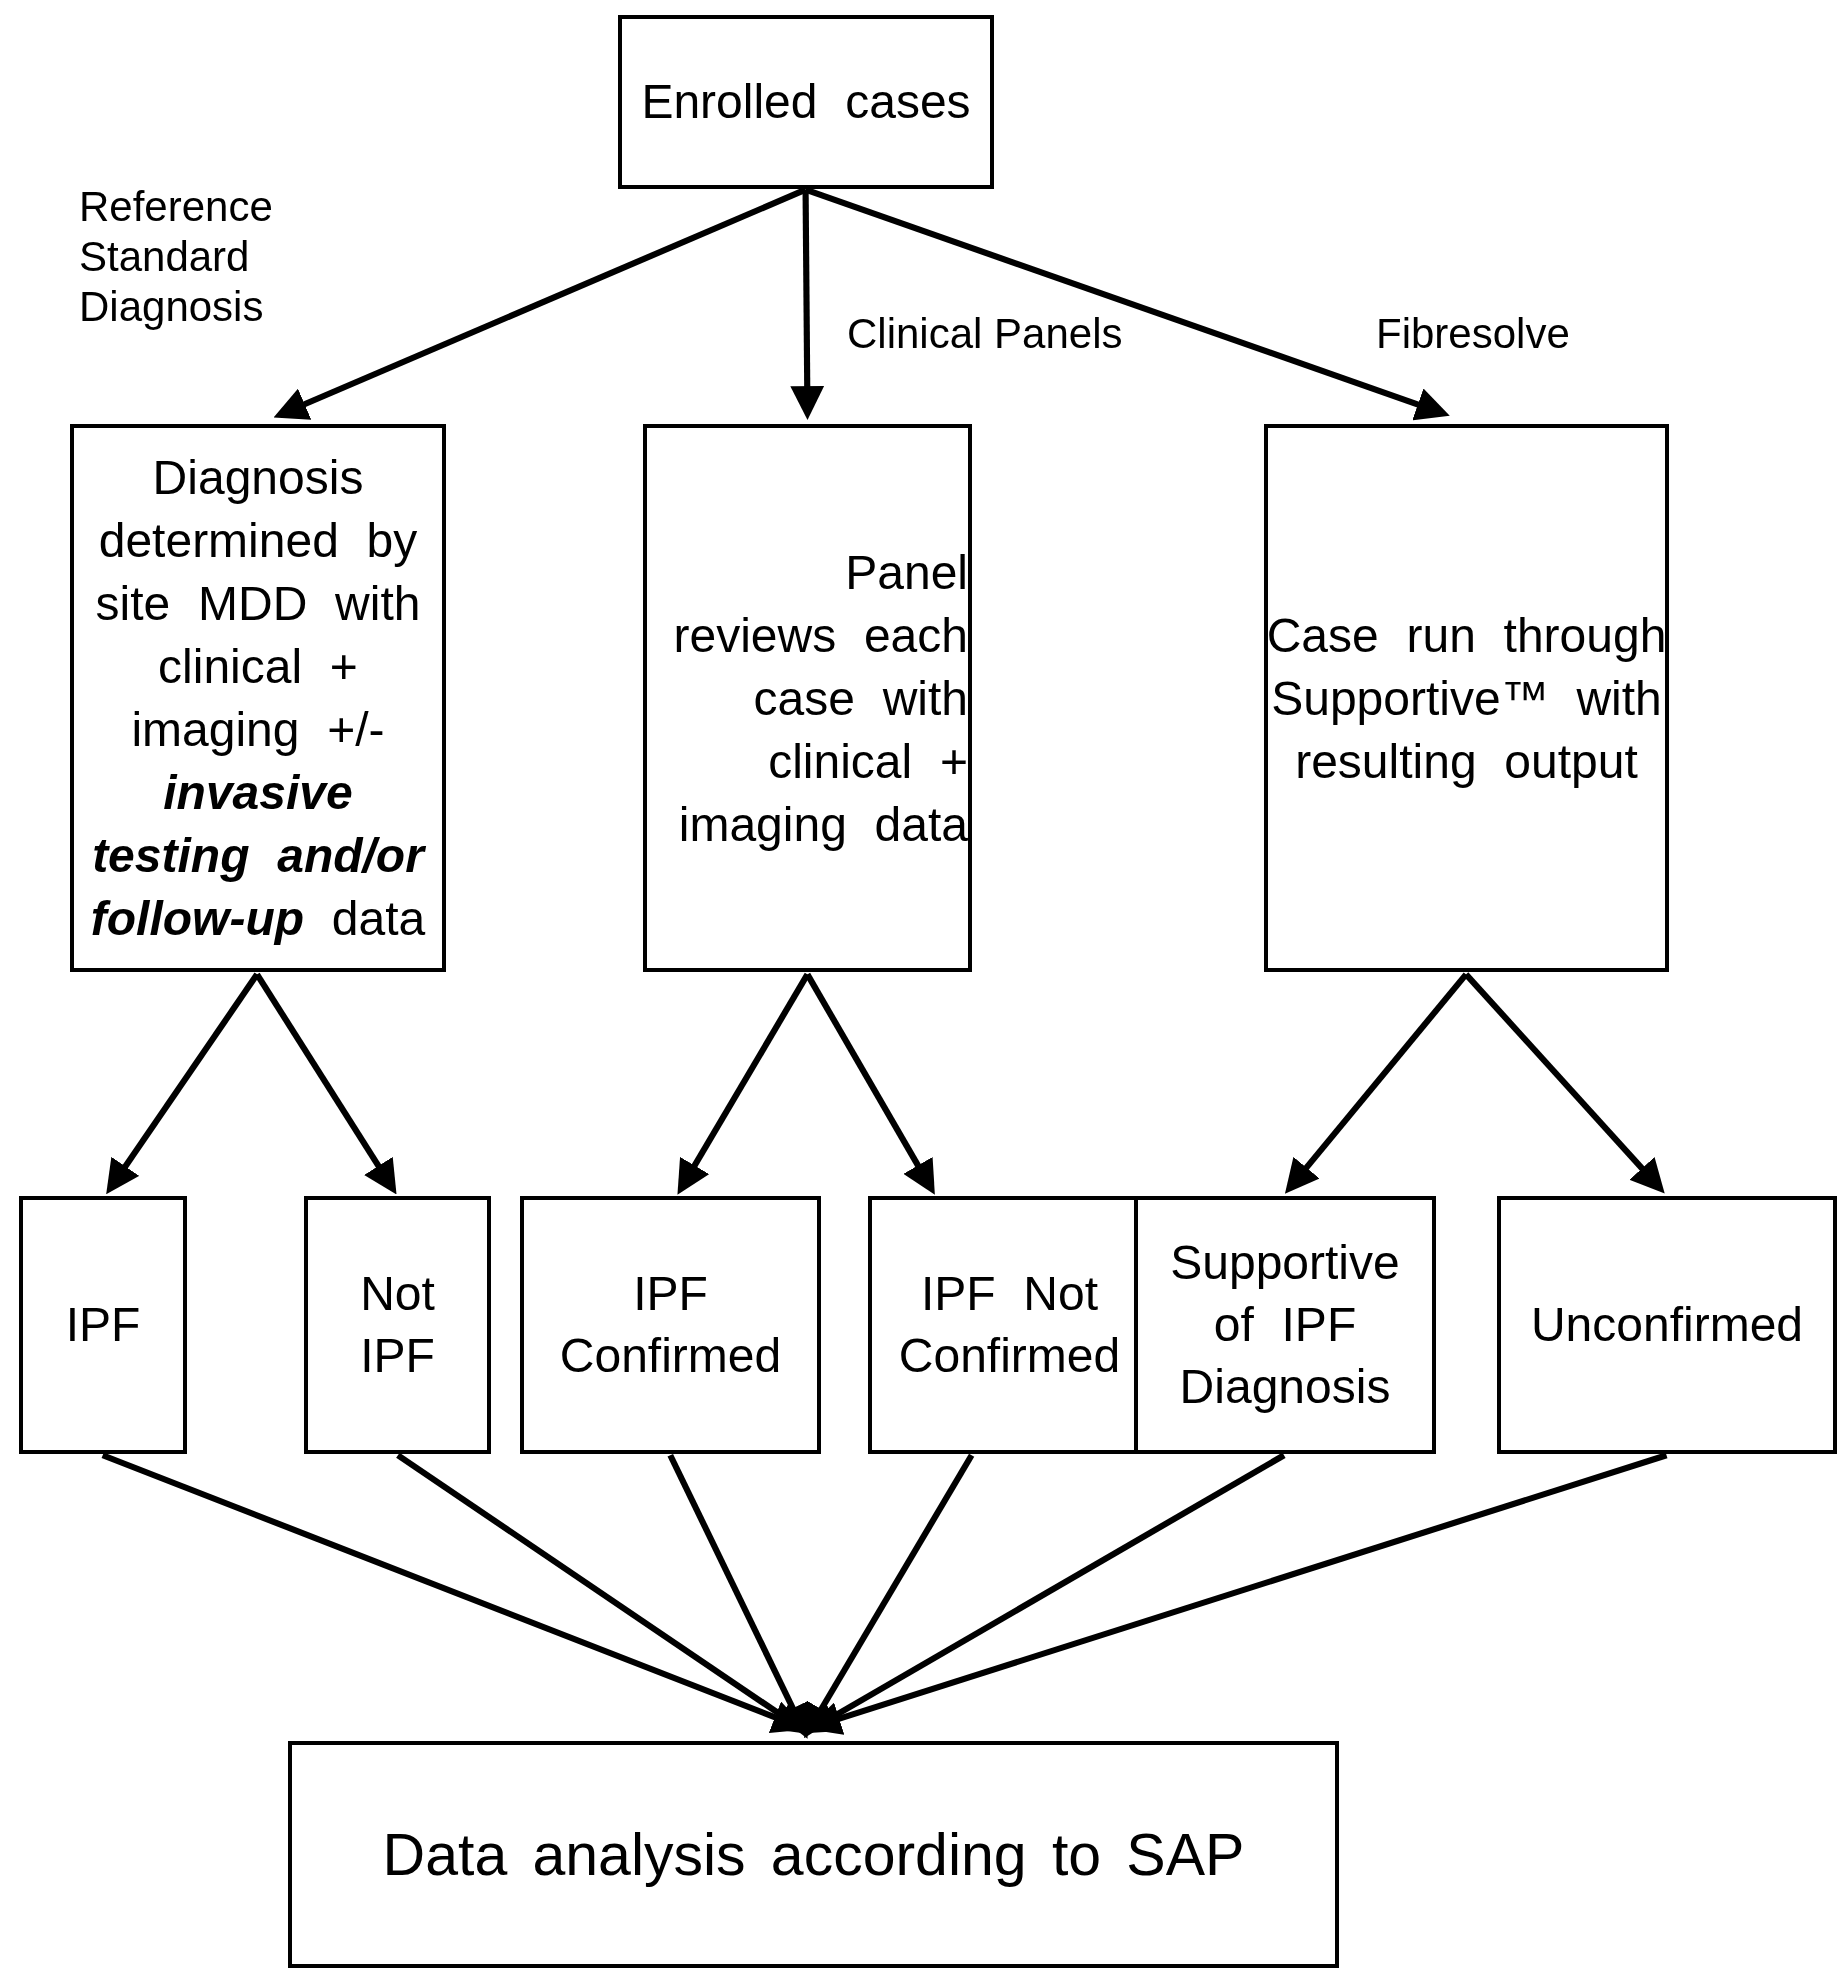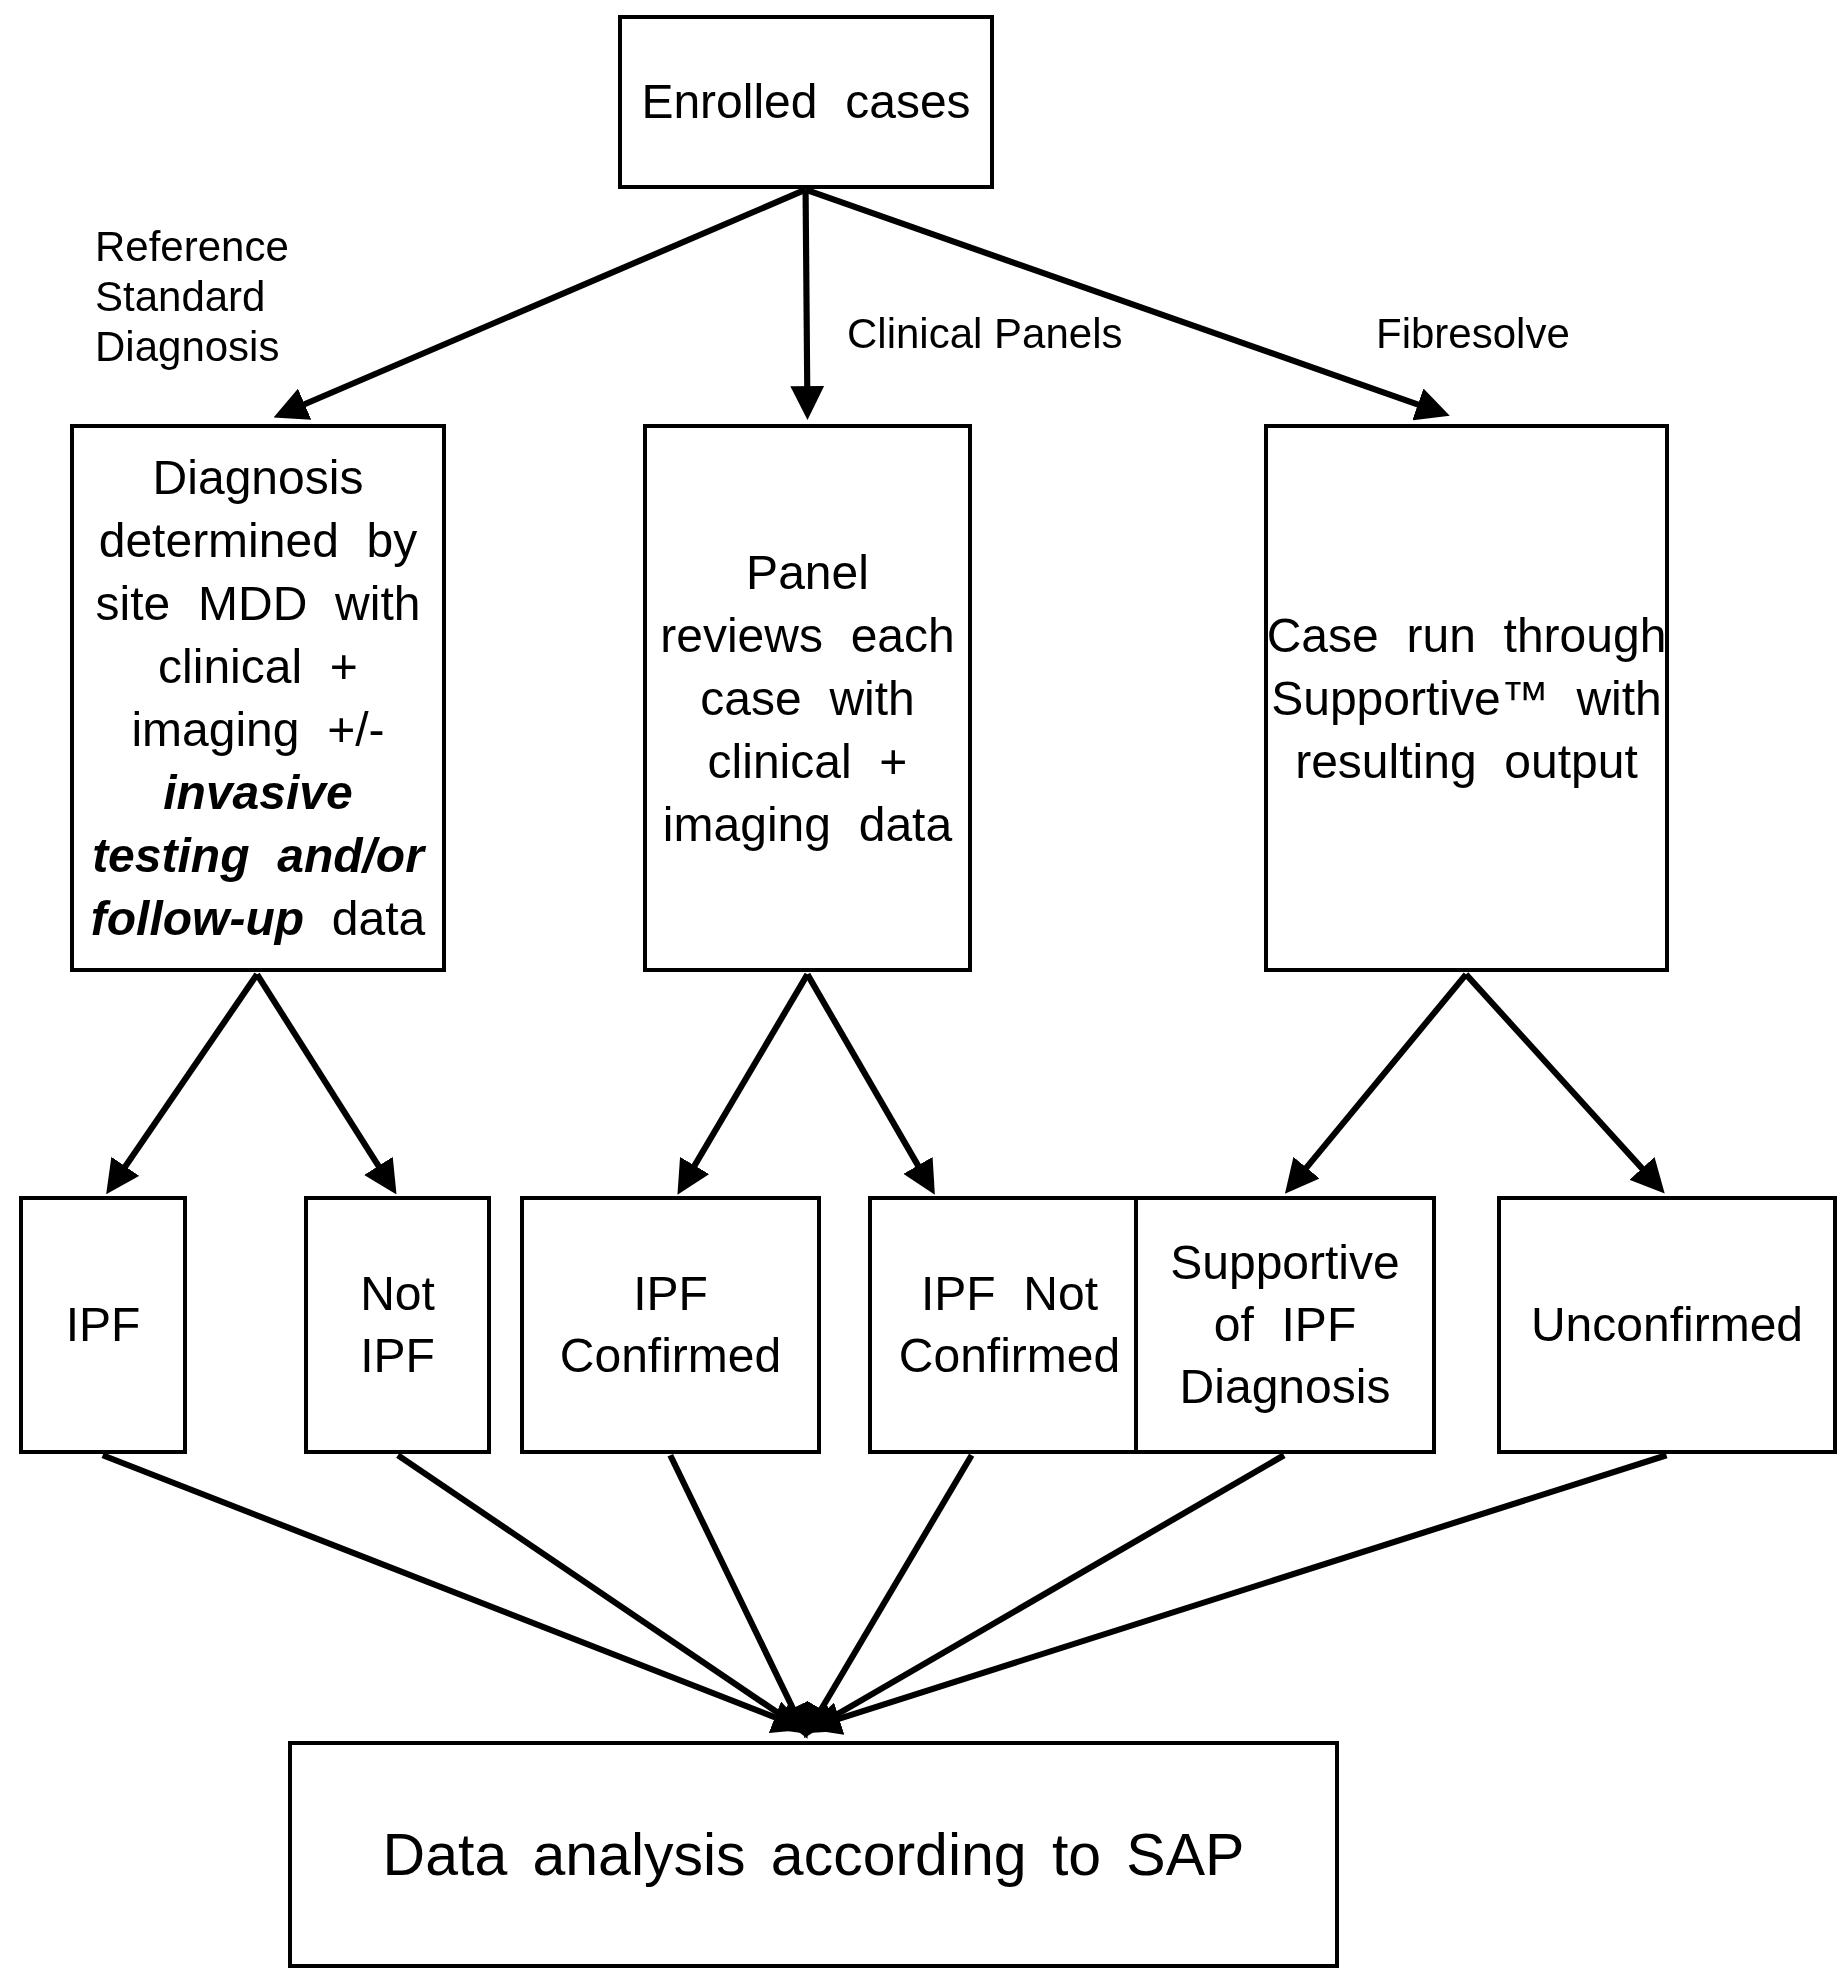--- a/index.html
+++ b/index.html
@@ -30,30 +30,30 @@
   .bi{font-weight:bold;font-style:italic;}
   .flabel{
     position:absolute;
     font-size:42px;
     line-height:50px;
     white-space:pre;
   }
   
   .b-enrolled{left:618px;top:15.4px;width:376px;height:174px;align-items:center;}
   .b-mdd{left:70px;top:424px;width:376px;height:548px;line-height:63px;}
-  .b-panel{left:643px;top:424px;width:329px;height:548px;line-height:63px;}
+  .b-panel{left:643px;top:424px;width:329px;height:548px;line-height:63px;align-items:flex-end;}
   .b-fib{left:1264px;top:424px;width:405px;height:548px;line-height:63px;text-align:right;}
   .b-ipf{left:19px;top:1196px;width:168px;height:258px;}
   .b-notipf{left:304px;top:1196px;width:187px;height:258px;}
   .b-ipfc{left:520px;top:1196px;width:301px;height:258px;}
   .b-ipfnc{left:830px;top:1196px;width:283px;height:258px;margin-left:38px;}
   .b-supp{left:1134px;top:1196px;width:302px;height:258px;}
   .b-unconf{left:1497px;top:1196px;width:340px;height:258px;text-align:right;}
   .b-sap{left:288px;top:1741px;width:1051px;height:227px;font-size:59px;word-spacing:0.15em;}
-  .l-ref{left:95px;top:182px;margin-top:40px;}
+  .l-ref{left:79px;top:182px;}
   .l-cp{left:847px;top:309px;}
   .l-fs{left:1376px;top:309px;}
 </style>
 </head>
 <body>
 
 <div class="canvas">
 
   <svg class="arrows" viewBox="0 0 2997 3227" xmlns="http://www.w3.org/2000/svg">
     <defs>

